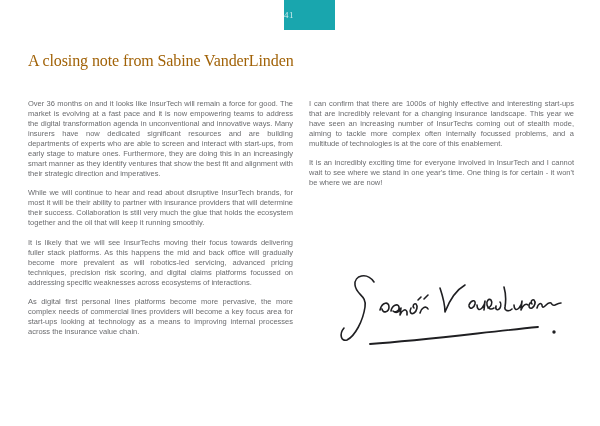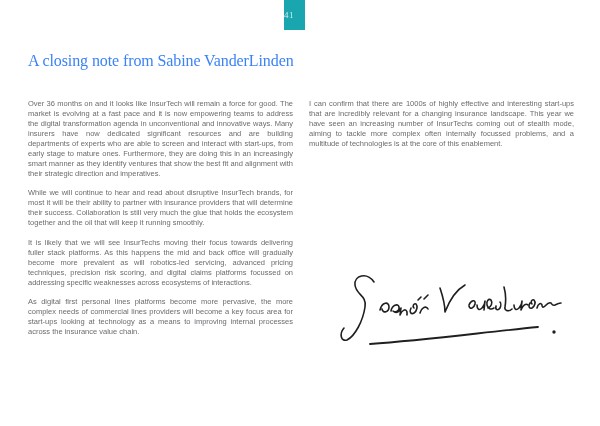--- a/index.html
+++ b/index.html
@@ -8,21 +8,21 @@
     width: 600px;
     height: 426px;
     background: #ffffff;
     overflow: hidden;
     font-family: "Liberation Sans", sans-serif;
   }
   .page-badge {
     position: absolute;
     left: 284px;
     top: 0;
-    width: 21px;
+    width: 51px;
     height: 30px;
     background: #19a6ae;
     display: flex;
     align-items: center;
     justify-content: flex-start;
   }
   .page-badge span {
     color: #d2ecee;
     font-size: 9px;
     font-family: "Liberation Serif", serif;
@@ -30,21 +30,21 @@
   }
   .page-title {
     position: absolute;
     left: 28px;
     top: 52px;
     margin: 0;
     font-family: "Liberation Serif", serif;
     font-weight: 400;
     font-size: 16px;
     letter-spacing: -0.1px;
-    color: #3b82f6;
+    color: #a16207;
     white-space: nowrap;
   }
   .columns {
     position: absolute;
     left: 28px;
     top: 99px;
     width: 546px;
     display: flex;
     gap: 16px;
   }
@@ -91,20 +91,21 @@
 
   <div class="columns">
     <div class="col">
       <p>Over 36 months on and it looks like InsurTech will remain a force for good. The market is evolving at a fast pace and it is now empowering teams to address the digital transformation agenda in unconventional and innovative ways. Many insurers have now dedicated significant resources and are building departments of experts who are able to screen and interact with start-ups, from early stage to mature ones. Furthermore, they are doing this in an increasingly smart manner as they identify ventures that show the best fit and alignment with their strategic direction and imperatives.</p>
       <p>While we will continue to hear and read about disruptive InsurTech brands, for most it will be their ability to partner with insurance providers that will determine their success. Collaboration is still very much the glue that holds the ecosystem together and the oil that will keep it running smoothly.</p>
       <p>It is likely that we will see InsurTechs moving their focus towards delivering fuller stack platforms. As this happens the mid and back office will gradually become more prevalent as will robotics-led servicing, advanced pricing techniques, precision risk scoring, and digital claims platforms focussed on addressing specific weaknesses across ecosystems of interactions.</p>
       <p>As digital first personal lines platforms become more pervasive, the more complex needs of commercial lines providers will become a key focus area for start-ups looking at technology as a means to improving internal processes across the insurance value chain.</p>
     </div>
     <div class="col">
       <p>I can confirm that there are 1000s of highly effective and interesting start-ups that are incredibly relevant for a changing insurance landscape. This year we have seen an increasing number of InsurTechs coming out of stealth mode, aiming to tackle more complex often internally focussed problems, and a multitude of technologies is at the core of this enablement.</p>
+      <p>It is an incredibly exciting time for everyone involved in InsurTech and I cannot wait to see where we stand in one year's time. One thing is for certain - it won't be where we are now!</p>
     </div>
   </div>
 
   <div class="signature" aria-label="Handwritten signature">
     <svg viewBox="0 0 244 94" xmlns="http://www.w3.org/2000/svg">
 
       <path class="sig-stroke" d="M38,12 C31,2 18,5 19,15 C20,25 31,25 29,37 C27,51 19,66 11,70 C5,72 3,64 8,58"></path>
 
       <path class="sig-stroke" d="M44,40 C46,32 53,31 53,37 C53,42 47,44 46,39"></path>
       <path class="sig-stroke" d="M55,41 C56,35 62,33 63,37 C64,41 59,43 57,41 C60,44 64,42 65,38 L64,45 C66,40 70,38 71,42 L71,45"></path>

